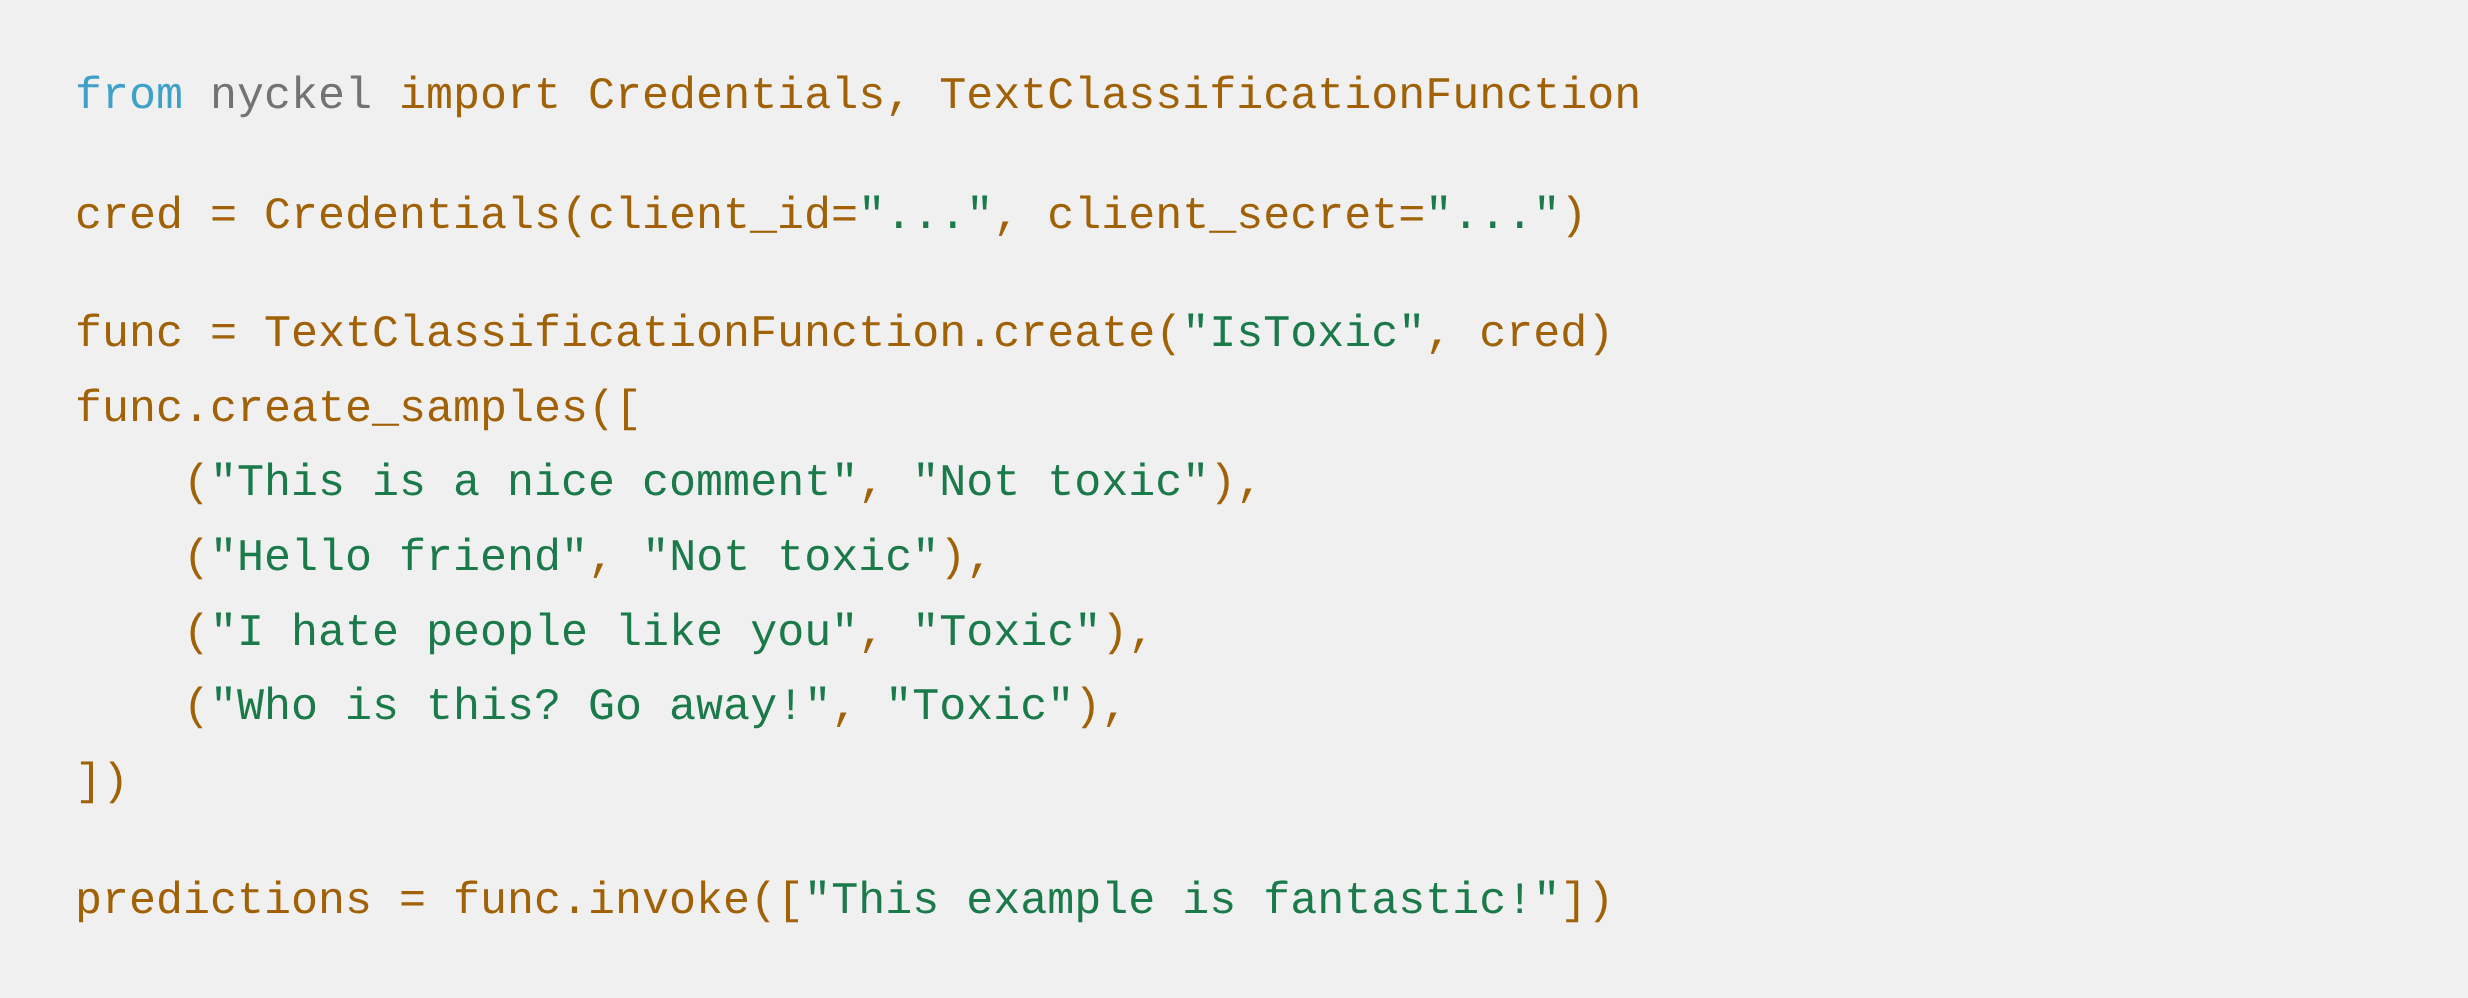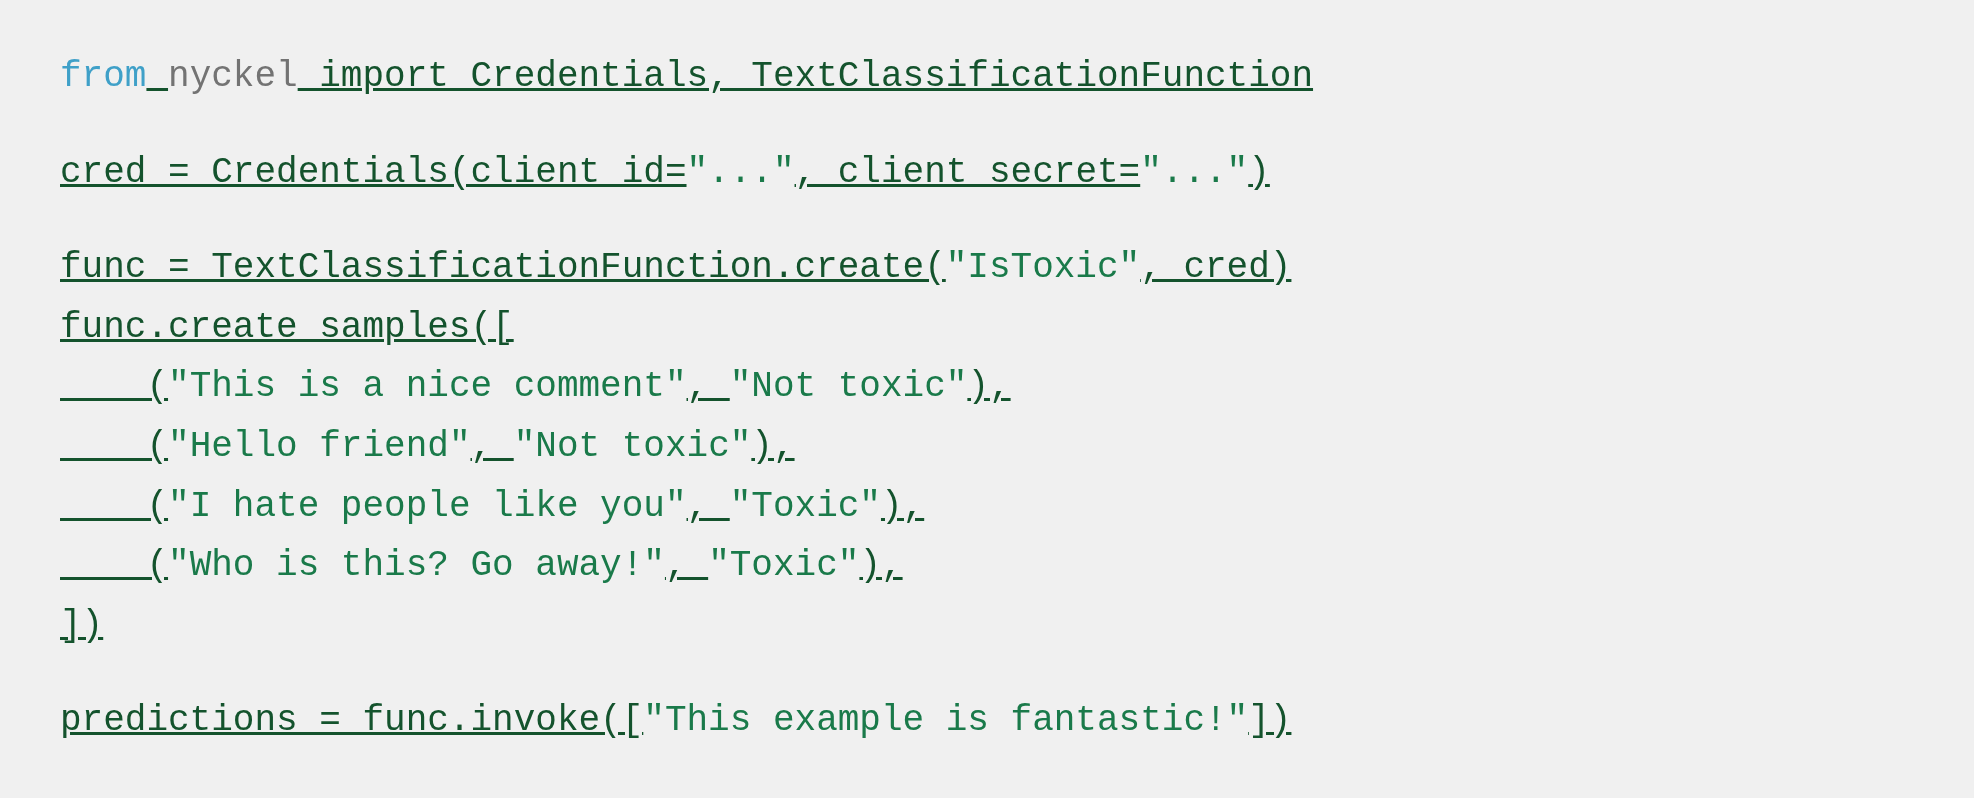--- a/index.html
+++ b/index.html
@@ -38,21 +38,21 @@
     }
 
     .line-gap {
       display: block;
       height: 36px;
     }
 
     
     .kw-blue { color: #3fa0c8; }         
     .kw-purple { color: #737373; }        
-    .plain { color: #14532d; text-decoration: underline; }           
+    .plain { color: #a16207; }           
     .string-green { color: #1a7a4a; }    
   </style>
 </head>
 <body>
 
 <div class="code-container">
   <div class="code-block" id="code-render"><span class="line"><span class="kw-blue">from</span><span class="plain"> </span><span class="kw-purple">nyckel</span><span class="plain"> import Credentials, TextClassificationFunction</span></span><span class="line-gap"></span><span class="line"><span class="plain">cred = Credentials(client_id=</span><span class="string-green">"..."</span><span class="plain">, client_secret=</span><span class="string-green">"..."</span><span class="plain">)</span></span><span class="line-gap"></span><span class="line"><span class="plain">func = TextClassificationFunction.create(</span><span class="string-green">"IsToxic"</span><span class="plain">, cred)</span></span><span class="line"><span class="plain">func.create_samples([</span></span><span class="line"><span class="plain">    (</span><span class="string-green">"This is a nice comment"</span><span class="plain">, </span><span class="string-green">"Not toxic"</span><span class="plain">),</span></span><span class="line"><span class="plain">    (</span><span class="string-green">"Hello friend"</span><span class="plain">, </span><span class="string-green">"Not toxic"</span><span class="plain">),</span></span><span class="line"><span class="plain">    (</span><span class="string-green">"I hate people like you"</span><span class="plain">, </span><span class="string-green">"Toxic"</span><span class="plain">),</span></span><span class="line"><span class="plain">    (</span><span class="string-green">"Who is this? Go away!"</span><span class="plain">, </span><span class="string-green">"Toxic"</span><span class="plain">),</span></span><span class="line"><span class="plain">])</span></span><span class="line-gap"></span><span class="line"><span class="plain">predictions = func.invoke([</span><span class="string-green">"This example is fantastic!"</span><span class="plain">])</span></span></div>
 </div>
 
 </body></html>

